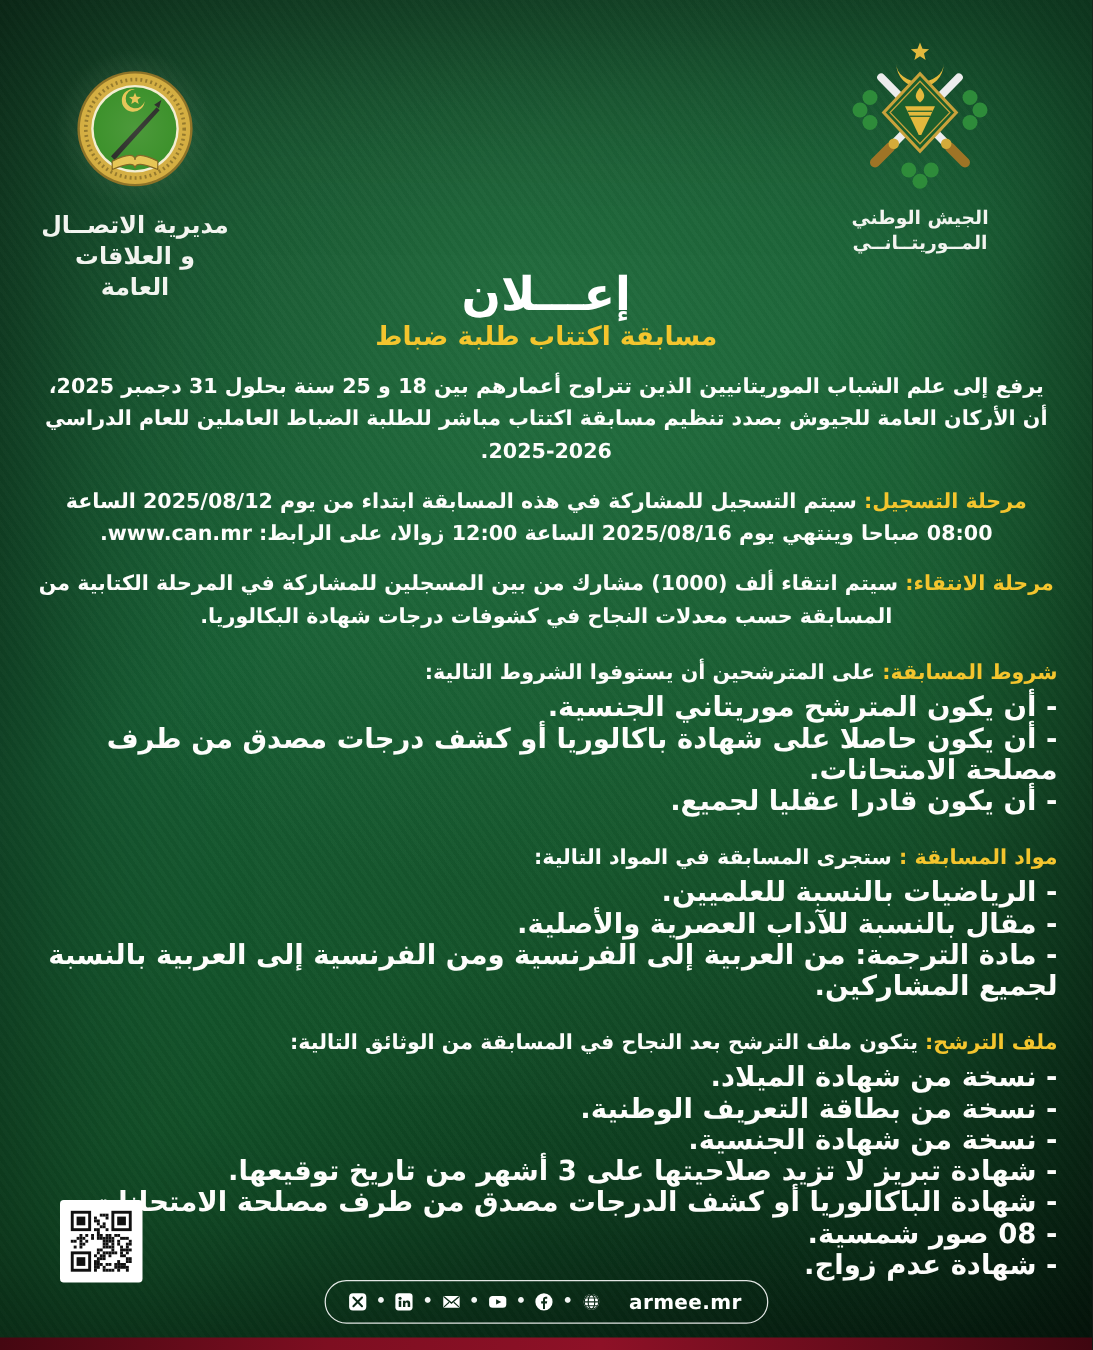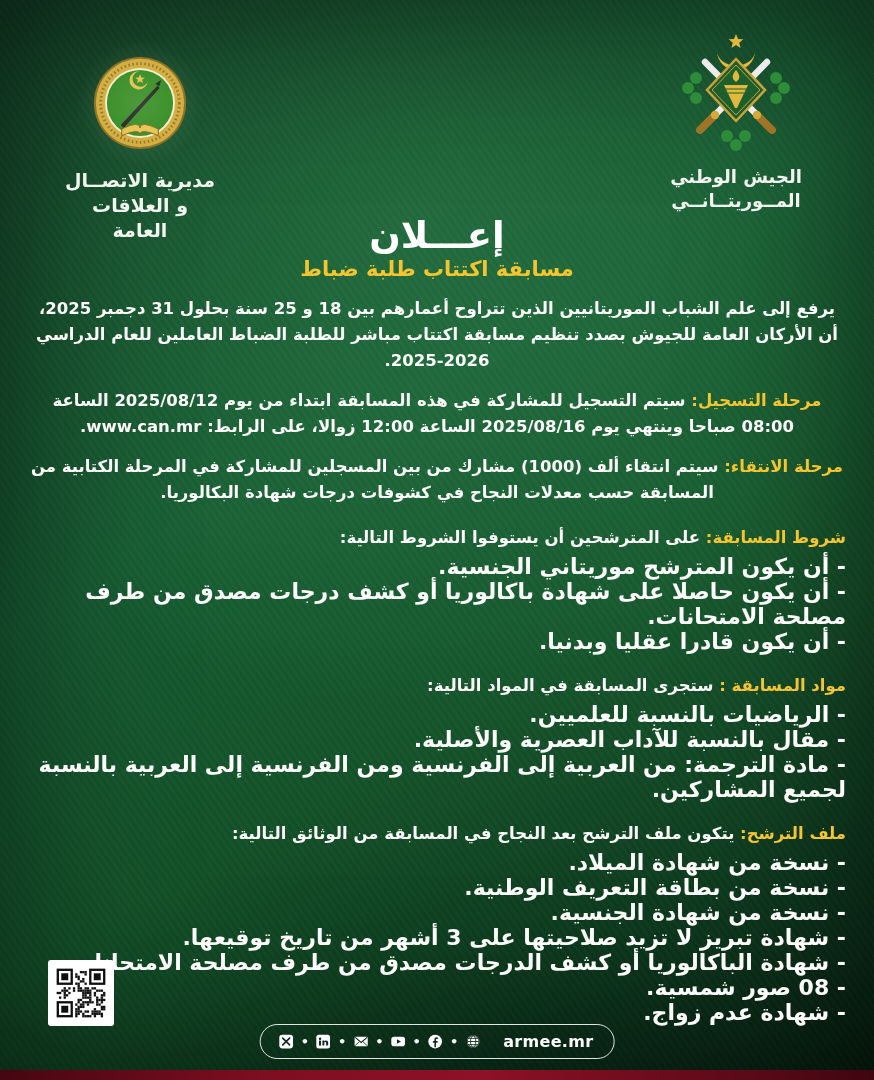--- a/index.html
+++ b/index.html
@@ -13,26 +13,26 @@
       linear-gradient(150deg,#123f25 0%,#175c33 40%,#135129 62%,#0a3019 85%,#071f10 100%);
   }
   .poster::before{content:"";position:absolute;inset:0;pointer-events:none;
     background:repeating-linear-gradient(55deg,rgba(255,255,255,.016) 0 3px,rgba(0,0,0,.022) 3px 6px);}
   .poster::after{content:"";position:absolute;inset:0;pointer-events:none;
     box-shadow:inset 0 0 170px rgba(0,0,0,.55);}
   .red-strip{position:absolute;left:0;right:0;bottom:0;height:10px;z-index:3;
     background:linear-gradient(90deg,#450711,#7e0e21 30%,#8e1127 55%,#5c0a18 85%,#3f0610);}
 
   
-  .hdr-left{position:absolute;top:55px;left:30px;width:156px;text-align:center;z-index:2;margin-left:32px;}
+  .hdr-left{position:absolute;top:55px;left:30px;width:156px;text-align:center;z-index:2;}
   .hdr-left .glow{position:absolute;left:50%;top:48px;width:128px;height:128px;transform:translate(-50%,-50%);
     background:radial-gradient(circle,rgba(210,225,190,.18) 0%,rgba(210,225,190,0) 70%);border-radius:50%;}
   .hdr-right{position:absolute;top:28px;right:48px;width:180px;text-align:center;z-index:2;}
   .logo-caption{margin-top:13px;font-size:19px;line-height:1.32;color:#f2f4ef;}
-  .hdr-right .logo-caption{margin-top:5px;font-size:18px;}
+  .hdr-right .logo-caption{margin-top:5px;font-size:15px;}
 
   
   .content{position:absolute;top:219px;left:28px;right:28px;direction:rtl;z-index:2;}
   h1{margin:0;font-size:37px;line-height:34px;text-align:center;color:#ffffff;letter-spacing:1px;}
   h2{margin:3px 0 0;font-size:21px;line-height:26px;text-align:center;color:#f4c52e;}
   .para{margin:14px 0 0;font-size:16.5px;line-height:26px;text-align:center;color:#fdfdfb;}
   .para.stage{}
   .section{margin-top:19px;}
   .headline{margin:0;font-size:16.5px;line-height:26px;text-align:right;color:#fdfdfb;}
   .hl{color:#f4c52e;}
@@ -136,21 +136,21 @@
     </p>
 
     <div class="section">
       <p class="headline">
         <span class="hl">شروط المسابقة:</span>
         <span>على المترشحين أن يستوفوا الشروط التالية:</span>
       </p>
       <ul class="bullets">
         <li>- أن يكون المترشح موريتاني الجنسية.</li>
         <li>- أن يكون حاصلا على شهادة باكالوريا أو كشف درجات مصدق من طرف مصلحة الامتحانات.</li>
-        <li>- أن يكون قادرا عقليا وبدنيا.</li>
+        <li>- أن يكون قادرا عقليا لجميع.</li>
       </ul>
     </div>
 
     <div class="section">
       <p class="headline">
         <span class="hl">مواد المسابقة :</span>
         <span>ستجرى المسابقة في المواد التالية:</span>
       </p>
       <ul class="bullets">
         <li>- الرياضيات بالنسبة للعلميين.</li>

